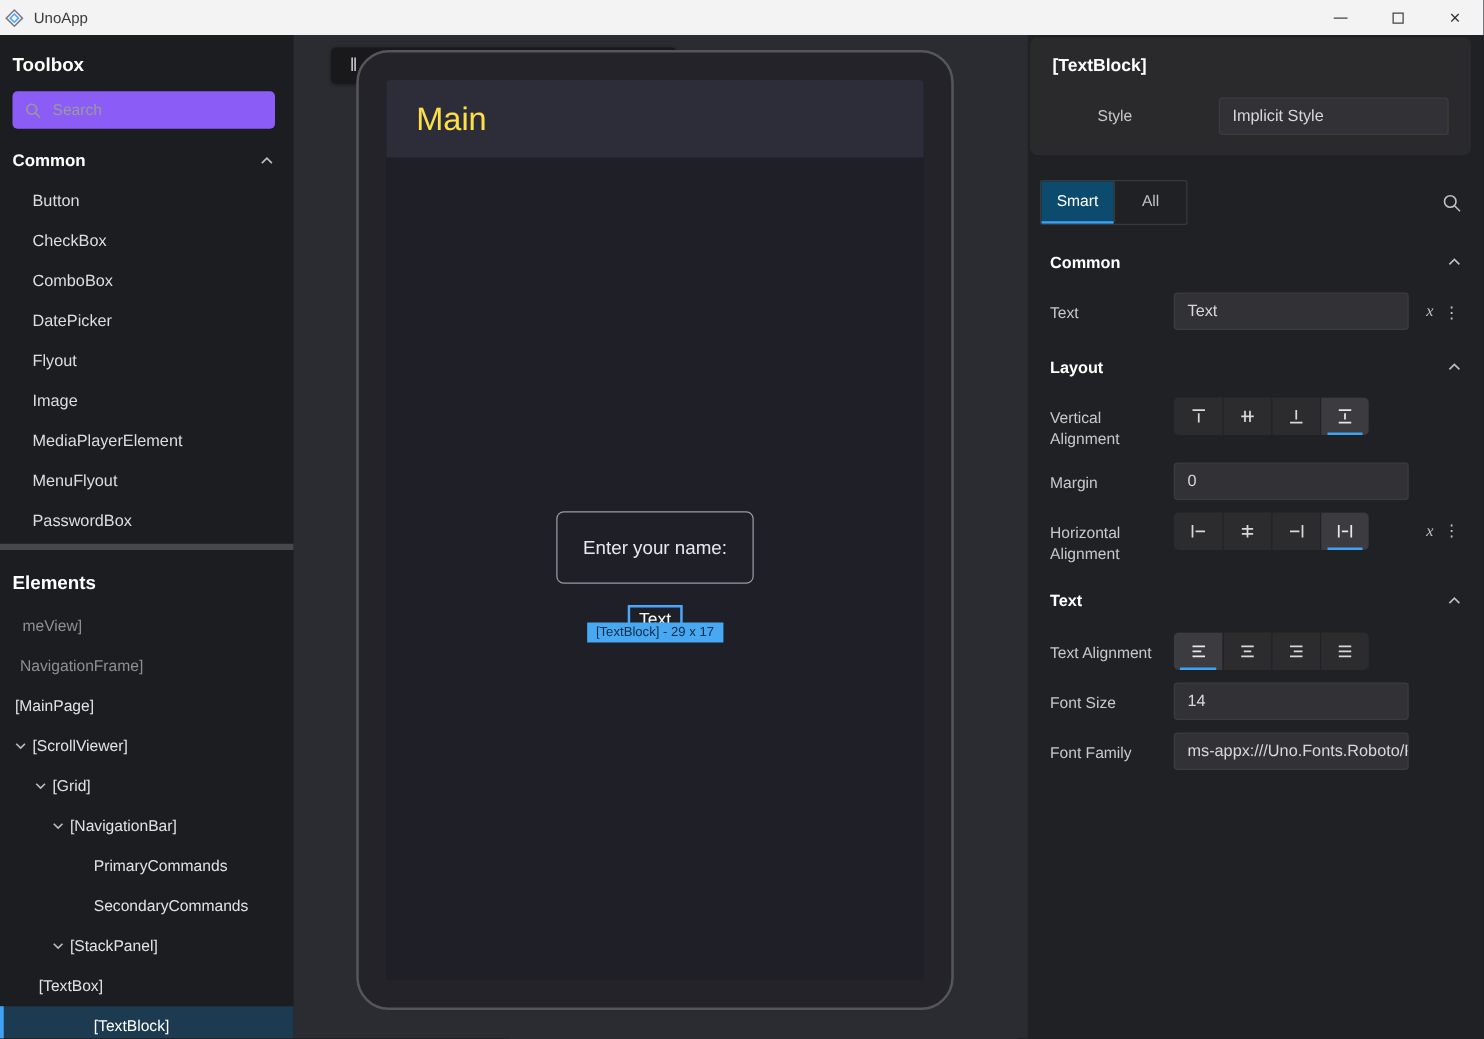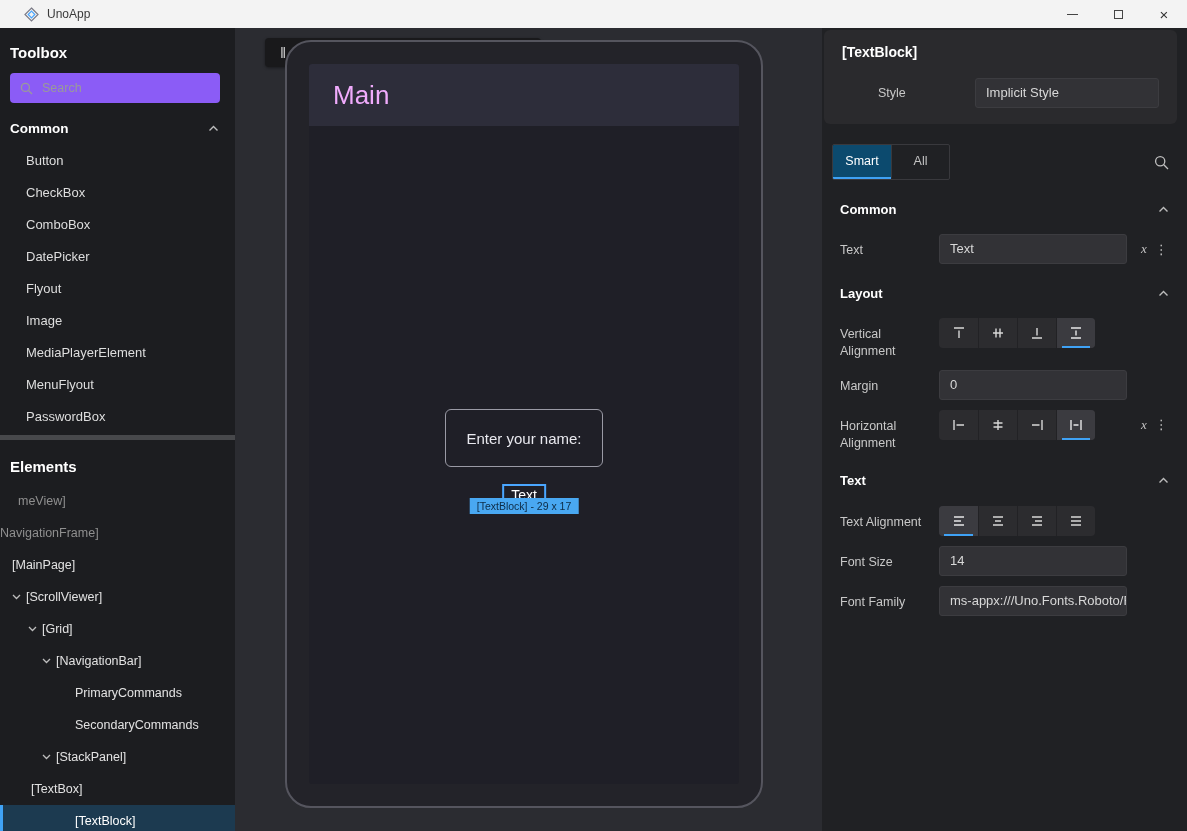--- a/index.html
+++ b/index.html
@@ -4,21 +4,21 @@
 <style>
   * { margin:0; padding:0; box-sizing:border-box; }
   html,body { background:#111; }
   .app {
     position:relative; width:1187px; height:831px; overflow:hidden;
     font-family:"Liberation Sans", sans-serif; background:#2b2c31; color:#ddd;
     -webkit-font-smoothing:antialiased;
   }
 
   
-  .titlebar { height:28px; background:#f3f3f3; display:flex; align-items:center; padding-left:24px; }
+  .titlebar { height:28px; background:#f3f3f3; display:flex; align-items:center; padding-left:4px; }
   .titlebar .logo { width:15px; height:15px; margin-right:8px; display:flex; }
   .titlebar .app-title { font-size:12px; color:#3a3a3a; }
   .win-controls { margin-left:auto; display:flex; height:100%; }
   .win-btn { width:46px; height:100%; display:flex; align-items:center; justify-content:center; color:#333; }
   .win-btn .minus { width:11px; height:1px; background:#444; }
   .win-btn .square { width:9px; height:9px; border:1px solid #444; }
   .win-btn.close { font-size:15px; color:#333; }
 
   .main { position:absolute; top:28px; left:0; right:0; bottom:0; display:flex; }
 
@@ -47,21 +47,21 @@
   .canvas-toolbar { position:absolute; top:10px; left:30px; height:29px; background:#19191b; border-radius:4px;
                     display:flex; align-items:center; padding:0 10px; gap:14px; box-shadow:0 1px 3px rgba(0,0,0,.4); }
   .ct-icon { color:#cfcfcf; font-size:15px; line-height:1; display:flex; align-items:center; justify-content:center; width:16px; }
   .ct-icon.dim { color:#737373; }
   .ct-icon.blue { color:#4aa6ff; }
 
   .phone { position:absolute; left:50px; top:12px; width:478px; height:768px; background:#232329;
            border:2px solid #55555e; border-radius:26px; padding:22px; }
   .screen { width:100%; height:100%; background:#1f1f27; border-radius:3px; overflow:hidden; display:flex; flex-direction:column; }
   .appbar { height:62px; flex:none; background:#2d2d3a; display:flex; align-items:center; padding-left:24px; }
-  .appbar .page-title { font-size:26px; color:#f0abfc; }
+  .appbar .page-title { font-size:26px; color:#fde047; }
   .screen-body { flex:1; position:relative; }
   .name-box { position:absolute; left:50%; top:283px; transform:translateX(-50%);
               width:158px; height:58px; border:1px solid #9a9aa5; border-radius:6px;
               display:flex; align-items:center; justify-content:center; font-size:15px; color:#e8e8ee; }
   .sel-el { position:absolute; left:50%; top:358px; transform:translateX(-50%);
             border:2px solid #4aa6ff; padding:1px 7px; font-size:14px; color:#fff; white-space:nowrap; }
   .sel-badge { position:absolute; left:50%; top:372px; transform:translateX(-50%);
                background:#49a8f2; color:#0d2b45; font-size:10.5px; padding:2px 7px; white-space:nowrap; }
 
   
@@ -180,21 +180,21 @@
         </div>
 
       <div class="hscroll"></div>
 
       <div class="elements-title">Elements</div>
 
       <div class="tree">
         <div class="tree-row dim" style="padding-left:18px">
           <span>meView]</span>
         </div>
-        <div class="tree-row dim" style="padding-left:0px">
+        <div class="tree-row dim" style="padding-left:16px">
           <span>NavigationFrame]</span>
         </div>
         <div class="tree-row" style="padding-left:12px">
           <span>[MainPage]</span>
         </div>
         <div class="tree-row" style="padding-left:8px">
           <span class="tchev">
               <svg width="9" height="6" viewBox="0 0 9 6">
                 <path d="M1 1 L4.5 4.5 L8 1" fill="none" stroke="#bdbdbd" stroke-width="1.3"></path>
               </svg>

